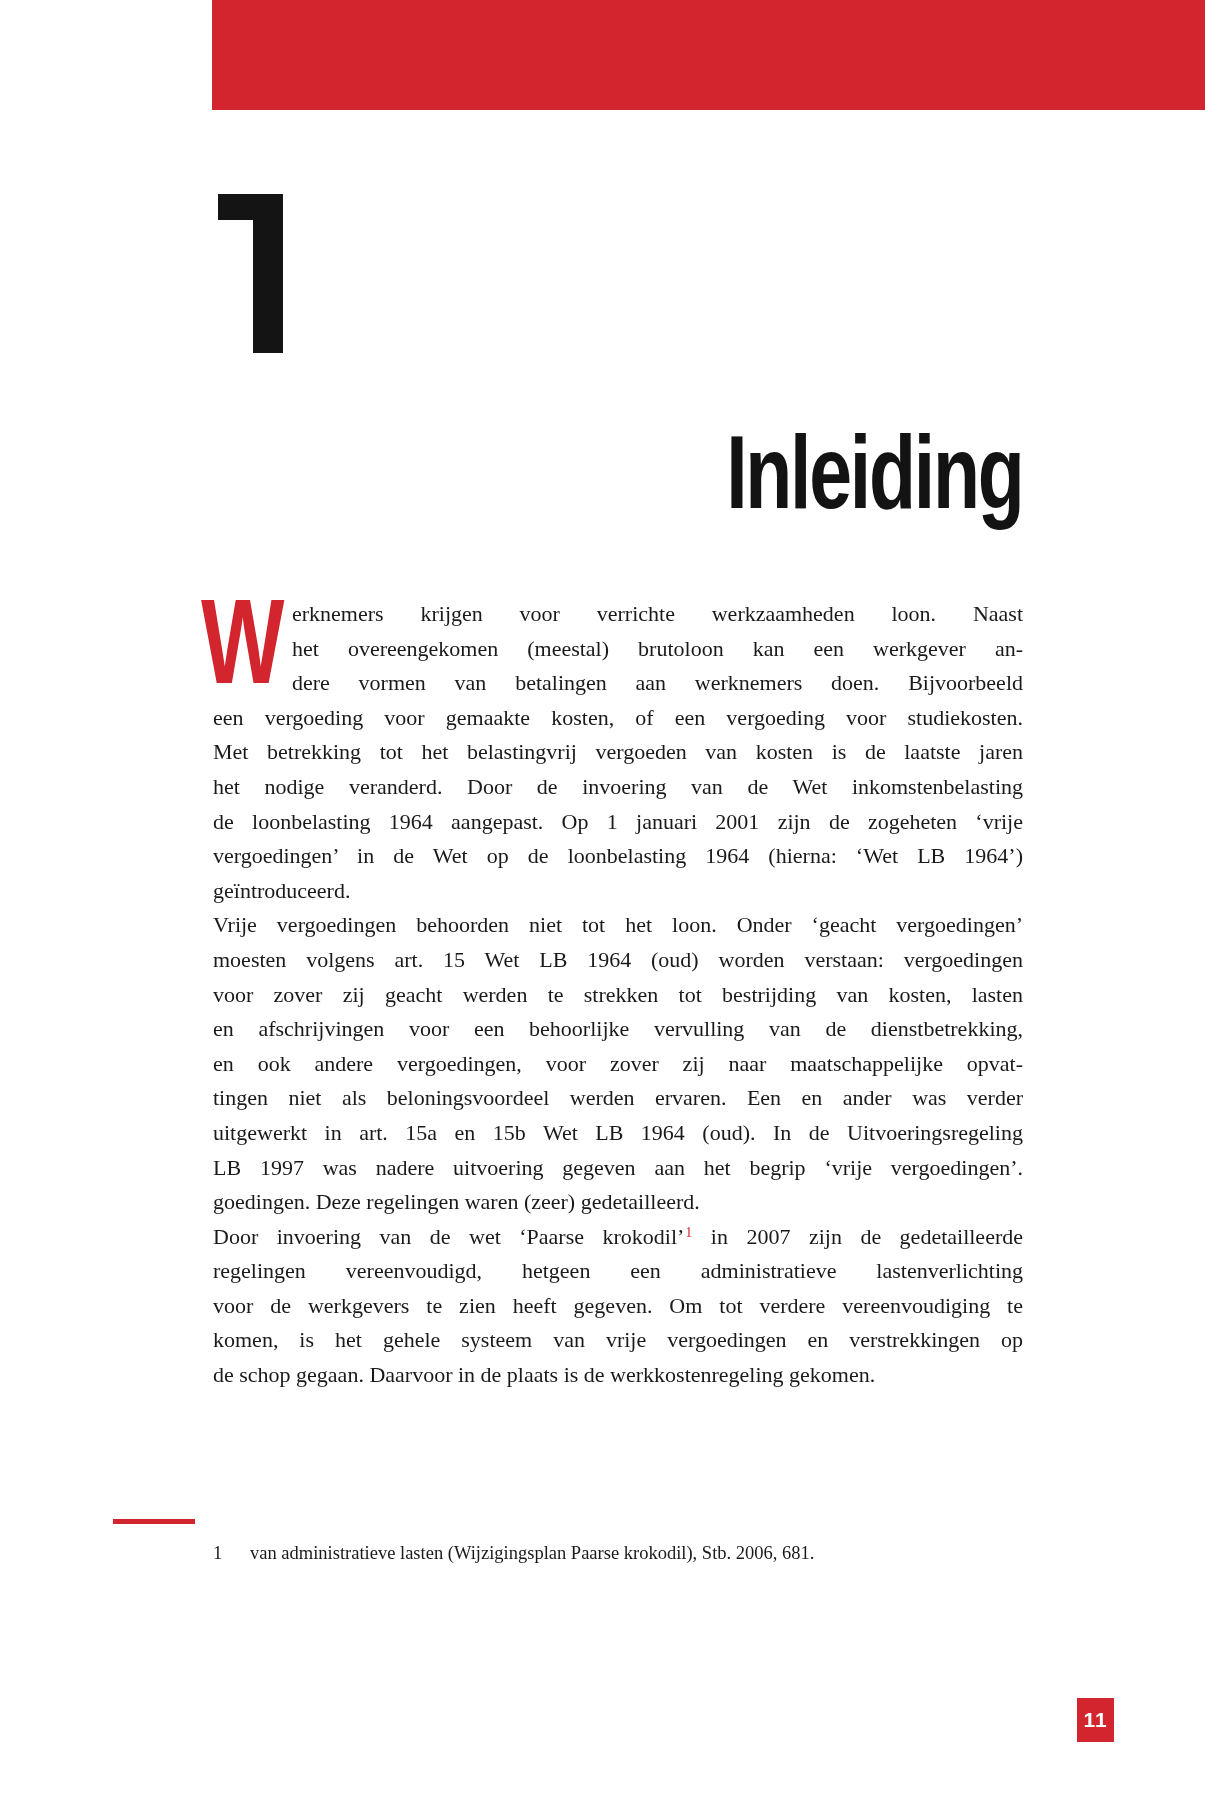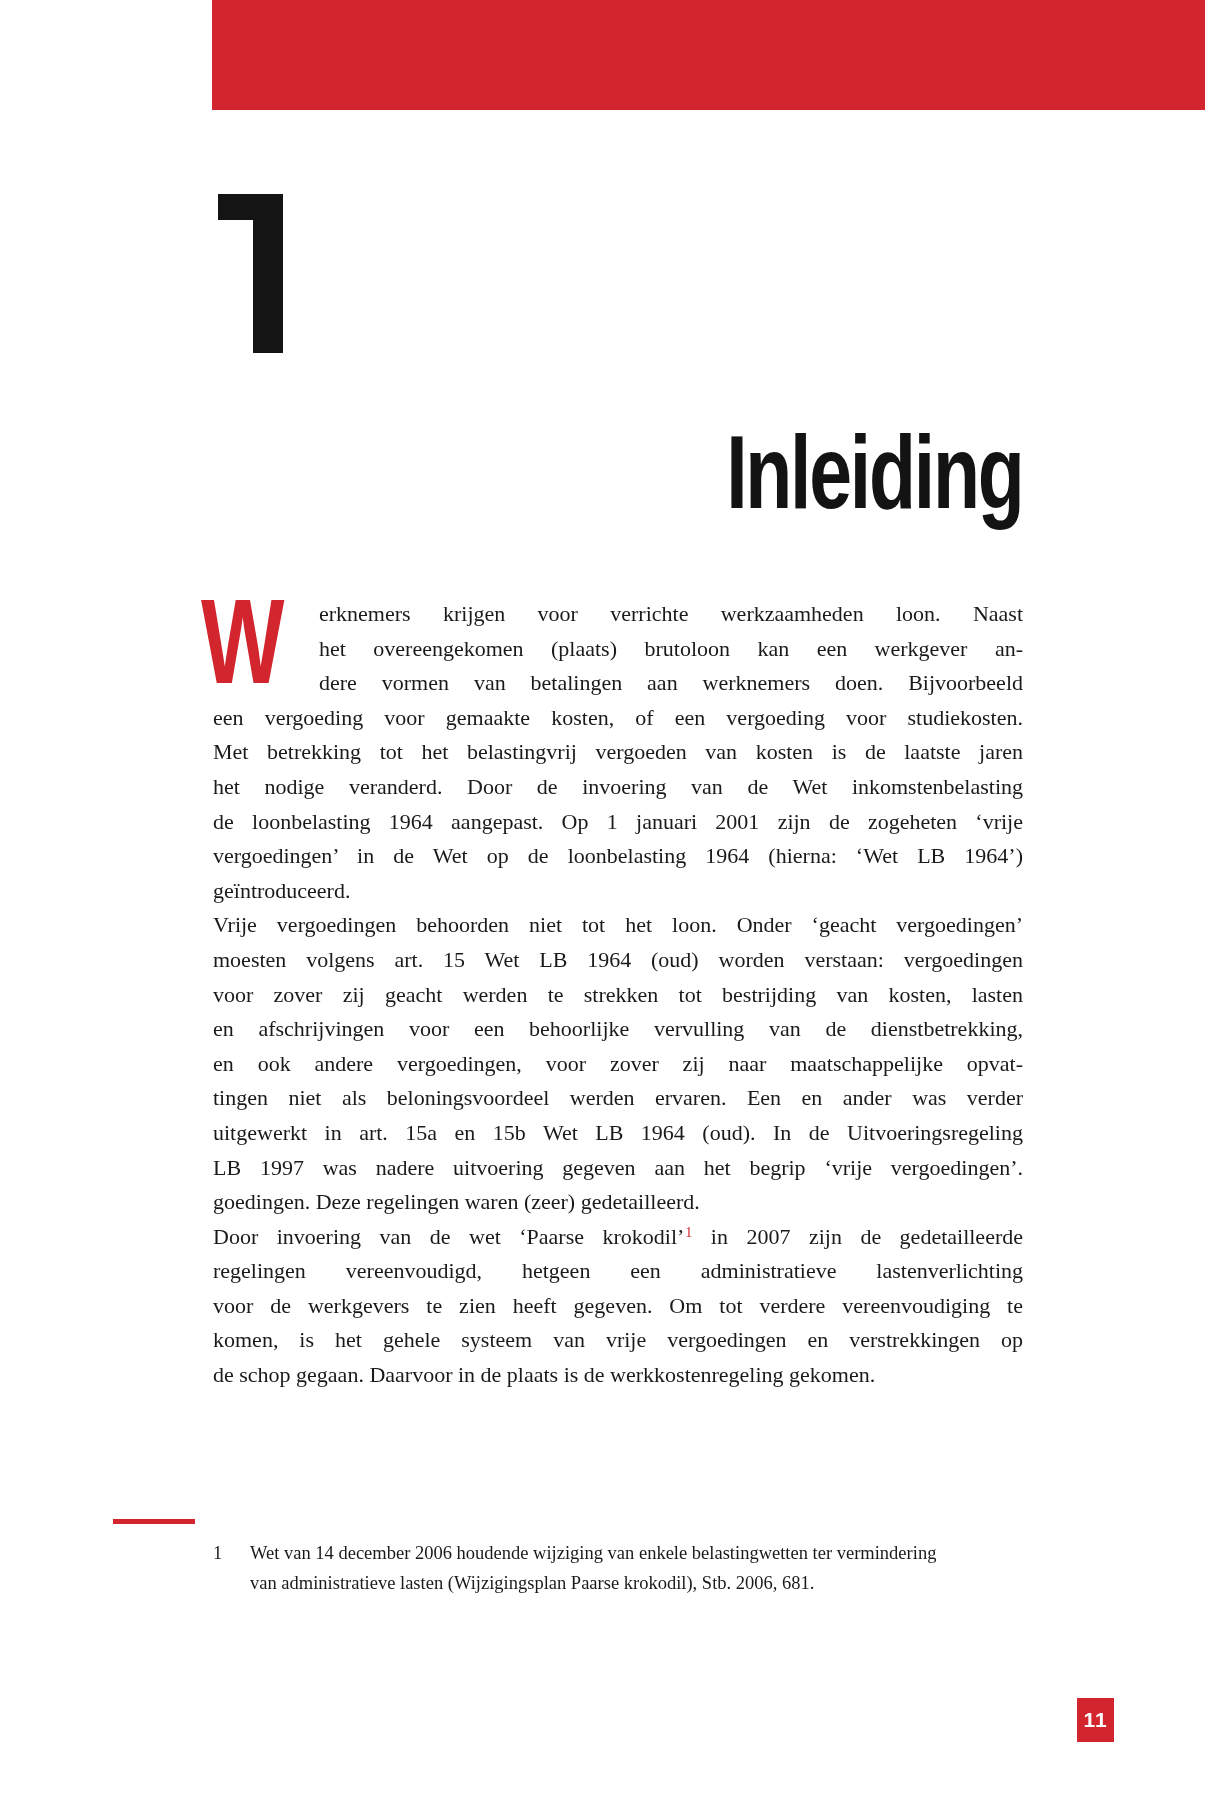--- a/index.html
+++ b/index.html
@@ -25,21 +25,21 @@
     font-family:"Liberation Sans", sans-serif; font-weight:700;
     font-size:121px; line-height:88px; color:#d2252e;
     transform:scaleX(0.73); transform-origin:0 0;
   }
   .body-text {
     position:absolute; left:213px; top:597px; width:810px;
     font-size:22px; line-height:34.6px; color:#1a1a1a;
   }
   .bline { text-align:justify; text-align-last:justify; }
   .bline.last { text-align-last:left; }
-  .bline.indent { margin-left:106px; }
+  .bline.indent { margin-left:79px; }
   .fn-sup {
     color:#d2252e; font-size:14px; line-height:0;
     vertical-align:7px; margin-left:1px;
   }
   .footnote-rule {
     position:absolute; left:113px; top:1519px; width:82px; height:5px;
     background:#d2252e;
   }
   .footnote {
     position:absolute; left:213px; top:1538px; width:812px;
@@ -63,21 +63,21 @@
 <svg class="chapter-num" viewBox="0 0 65 159" width="65" height="159" aria-label="1">
   <polygon points="0,0 65,0 65,159 35,159 35,26 0,26" fill="#141414"></polygon>
 </svg>
 
 <div class="title">Inleiding</div>
 
 <div class="dropcap">W</div>
 
 <div class="body-text">
     <div class="bline indent">erknemers krijgen voor verrichte werkzaamheden loon. Naast</div>
-    <div class="bline indent">het overeengekomen (plaats) brutoloon kan een werkgever an-</div>
+    <div class="bline indent">het overeengekomen (meestal) brutoloon kan een werkgever an-</div>
     <div class="bline indent">dere vormen van betalingen aan werknemers doen. Bijvoorbeeld</div>
     <div class="bline">een vergoeding voor gemaakte kosten, of een vergoeding voor studiekosten.</div>
     <div class="bline">Met betrekking tot het belastingvrij vergoeden van kosten is de laatste jaren</div>
     <div class="bline">het nodige veranderd. Door de invoering van de Wet inkomstenbelasting</div>
     <div class="bline">de loonbelasting 1964 aangepast. Op 1 januari 2001 zijn de zogeheten ‘vrije</div>
     <div class="bline">vergoedingen’ in de Wet op de loonbelasting 1964 (hierna: ‘Wet LB 1964’)</div>
     <div class="bline last">geïntroduceerd.</div>
     <div class="bline">Vrije vergoedingen behoorden niet tot het loon. Onder ‘geacht vergoedingen’</div>
     <div class="bline">moesten volgens art. 15 Wet LB 1964 (oud) worden verstaan: vergoedingen</div>
     <div class="bline">voor zover zij geacht werden te strekken tot bestrijding van kosten, lasten</div>
@@ -92,18 +92,17 @@
     <div class="bline">voor de werkgevers te zien heeft gegeven. Om tot verdere vereenvoudiging te</div>
     <div class="bline">komen, is het gehele systeem van vrije vergoedingen en verstrekkingen op</div>
     <div class="bline last">de schop gegaan. Daarvoor in de plaats is de werkkostenregeling gekomen.</div>
   </div>
 
 <div class="footnote-rule"></div>
 
 <div class="footnote">
   <span class="fn-marker">1</span>
   <div class="fn-lines">
-    <div>Wet van 14 december 2006 houdende wijziging van enkele belastingwetten ter vermindering</div>
     <div>van administratieve lasten (Wijzigingsplan Paarse krokodil), Stb. 2006, 681.</div>
   </div>
 </div>
 
 <div class="page-badge">11</div>
 
 </body></html>

